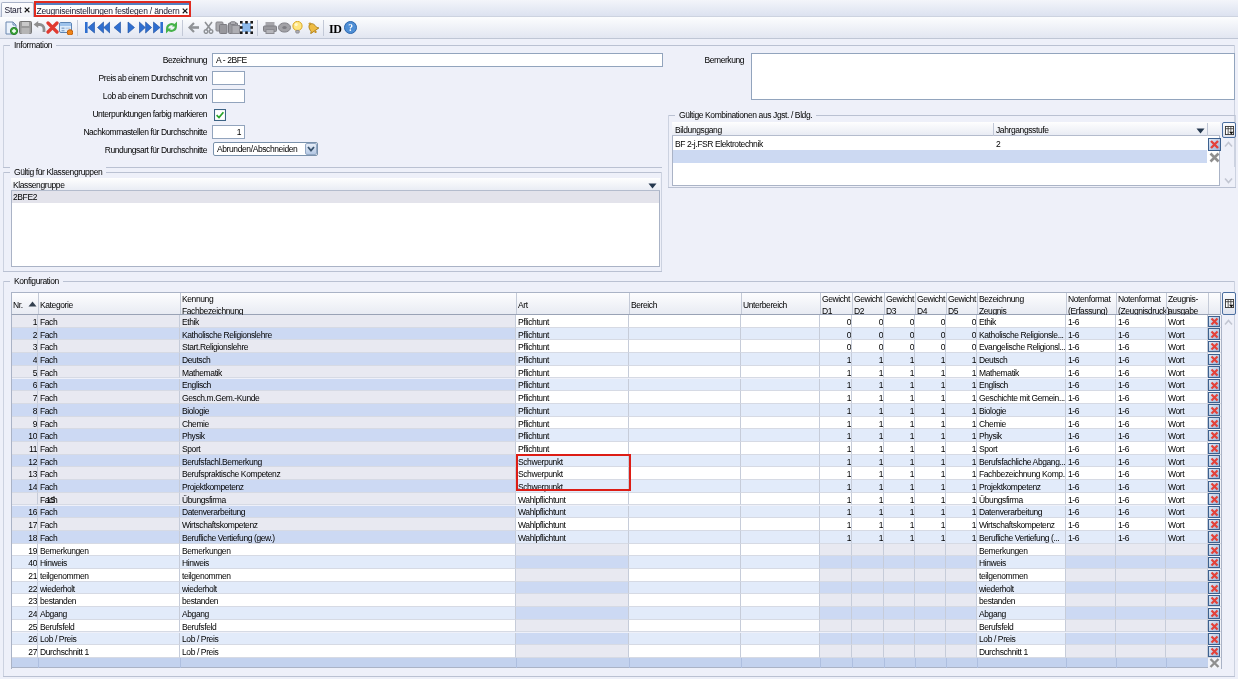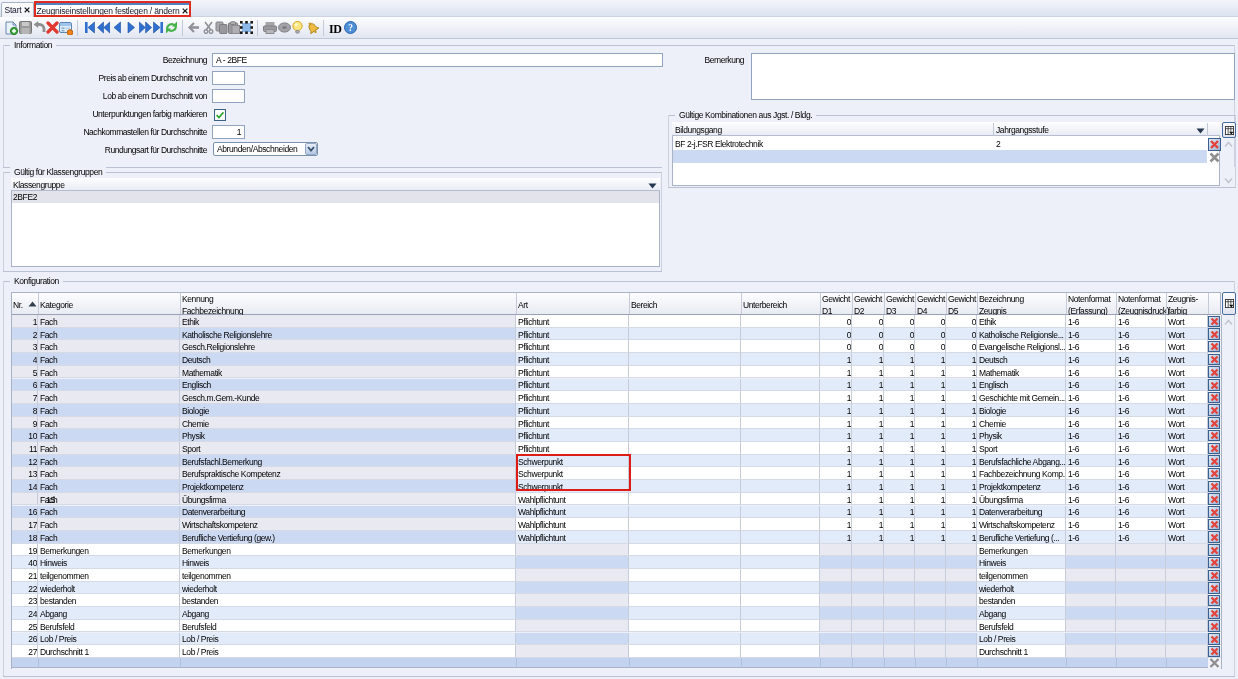--- a/index.html
+++ b/index.html
@@ -241,21 +241,21 @@
 <div class="cell" style="left:917px;top:305px;width:33px;">D4</div>
 <div class="cell" style="left:948px;top:293px;width:33px;">Gewicht</div>
 <div class="cell" style="left:948px;top:305px;width:33px;">D5</div>
 <div class="cell" style="left:979px;top:293px;width:91px;">Bezeichnung</div>
 <div class="cell" style="left:979px;top:305px;width:91px;">Zeugnis</div>
 <div class="cell" style="left:1068px;top:293px;width:52px;">Notenformat</div>
 <div class="cell" style="left:1068px;top:305px;width:52px;">(Erfassung)</div>
 <div class="cell" style="left:1118px;top:293px;width:52px;">Notenformat</div>
 <div class="cell" style="left:1118px;top:305px;width:52px;">(Zeugnisdruck)</div>
 <div class="cell" style="left:1168px;top:293px;width:44px;">Zeugnis-</div>
-<div class="cell" style="left:1168px;top:305px;width:44px;">farbig</div>
+<div class="cell" style="left:1168px;top:305px;width:44px;">ausgabe</div>
 <svg class="abs" style="left:28px;top:301px" width="9" height="6" viewBox="0 0 9 6">
     <path d="M4.5 0.5 L8.5 5.5 H0.5 z" fill="#33404f"></path>
   </svg>
 <div class="abs" style="left:38px;top:293px;width:1px;height:21px;background:#c4cad7;"></div>
 <div class="abs" style="left:180px;top:293px;width:1px;height:21px;background:#c4cad7;"></div>
 <div class="abs" style="left:516px;top:293px;width:1px;height:21px;background:#c4cad7;"></div>
 <div class="abs" style="left:629px;top:293px;width:1px;height:21px;background:#c4cad7;"></div>
 <div class="abs" style="left:741px;top:293px;width:1px;height:21px;background:#c4cad7;"></div>
 <div class="abs" style="left:820px;top:293px;width:1px;height:21px;background:#c4cad7;"></div>
 <div class="abs" style="left:852px;top:293px;width:1px;height:21px;background:#c4cad7;"></div>
@@ -344,21 +344,21 @@
 <div class="abs eo" style="left:884px;top:340.4px;width:31px;height:12.7px;border-bottom:1px solid #d6dae4;border-right:1px solid #c6ccd9;"></div>
 <div class="abs eo" style="left:915px;top:340.4px;width:31px;height:12.7px;border-bottom:1px solid #d6dae4;border-right:1px solid #c6ccd9;"></div>
 <div class="abs eo" style="left:946px;top:340.4px;width:31px;height:12.7px;border-bottom:1px solid #d6dae4;border-right:1px solid #c6ccd9;"></div>
 <div class="abs eo" style="left:977px;top:340.4px;width:89px;height:12.7px;border-bottom:1px solid #d6dae4;border-right:1px solid #c6ccd9;"></div>
 <div class="abs eo" style="left:1066px;top:340.4px;width:50px;height:12.7px;border-bottom:1px solid #d6dae4;border-right:1px solid #c6ccd9;"></div>
 <div class="abs eo" style="left:1116px;top:340.4px;width:50px;height:12.7px;border-bottom:1px solid #d6dae4;border-right:1px solid #c6ccd9;"></div>
 <div class="abs eo" style="left:1166px;top:340.4px;width:42px;height:12.7px;border-bottom:1px solid #d6dae4;border-right:1px solid #c6ccd9;"></div>
 <div class="abs" style="left:1208px;top:340.4px;width:13px;height:12.7px;background:#f2f3f8;border-bottom:1px solid #d3d7e2;"></div>
 <div class="cell num" style="left:11px;top:341.3px;width:26px;">3</div>
 <div class="cell" style="left:40px;top:341.3px;width:139px;">Fach</div>
-<div class="cell" style="left:182px;top:341.3px;width:333px;">Gesch.Religionslehre</div>
+<div class="cell" style="left:182px;top:341.3px;width:333px;">Start.Religionslehre</div>
 <div class="cell" style="left:518px;top:341.3px;width:110px;">Pflichtunt</div>
 <div class="cell num" style="left:820px;top:341.3px;width:31px;">0</div>
 <div class="cell num" style="left:852px;top:341.3px;width:31px;">0</div>
 <div class="cell num" style="left:884px;top:341.3px;width:30px;">0</div>
 <div class="cell num" style="left:915px;top:341.3px;width:30px;">0</div>
 <div class="cell num" style="left:946px;top:341.3px;width:30px;">0</div>
 <div class="cell" style="left:979px;top:341.3px;width:86px;">Evangelische Religionsl...</div>
 <div class="cell" style="left:1068px;top:341.3px;width:46px;">1-6</div>
 <div class="cell" style="left:1118px;top:341.3px;width:46px;">1-6</div>
 <div class="cell" style="left:1168px;top:341.3px;width:38px;">Wort</div>

